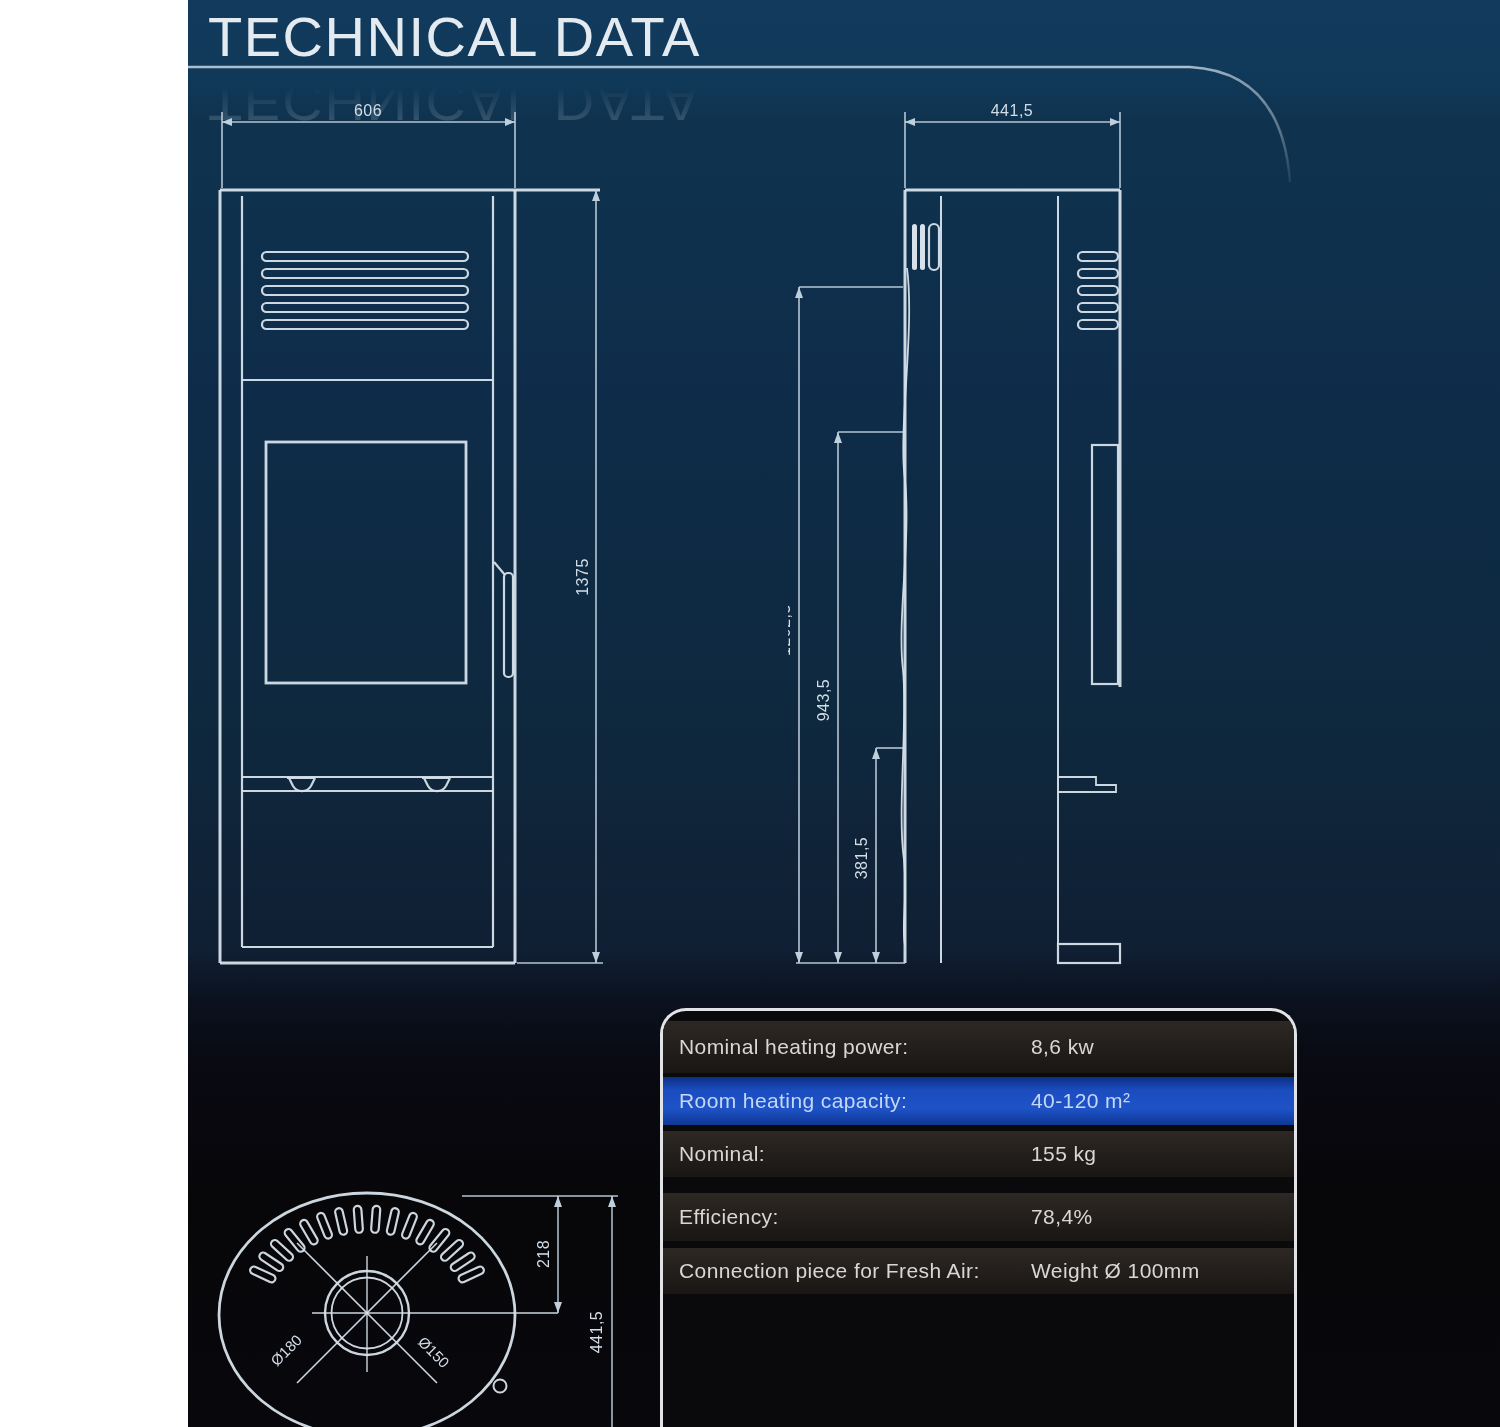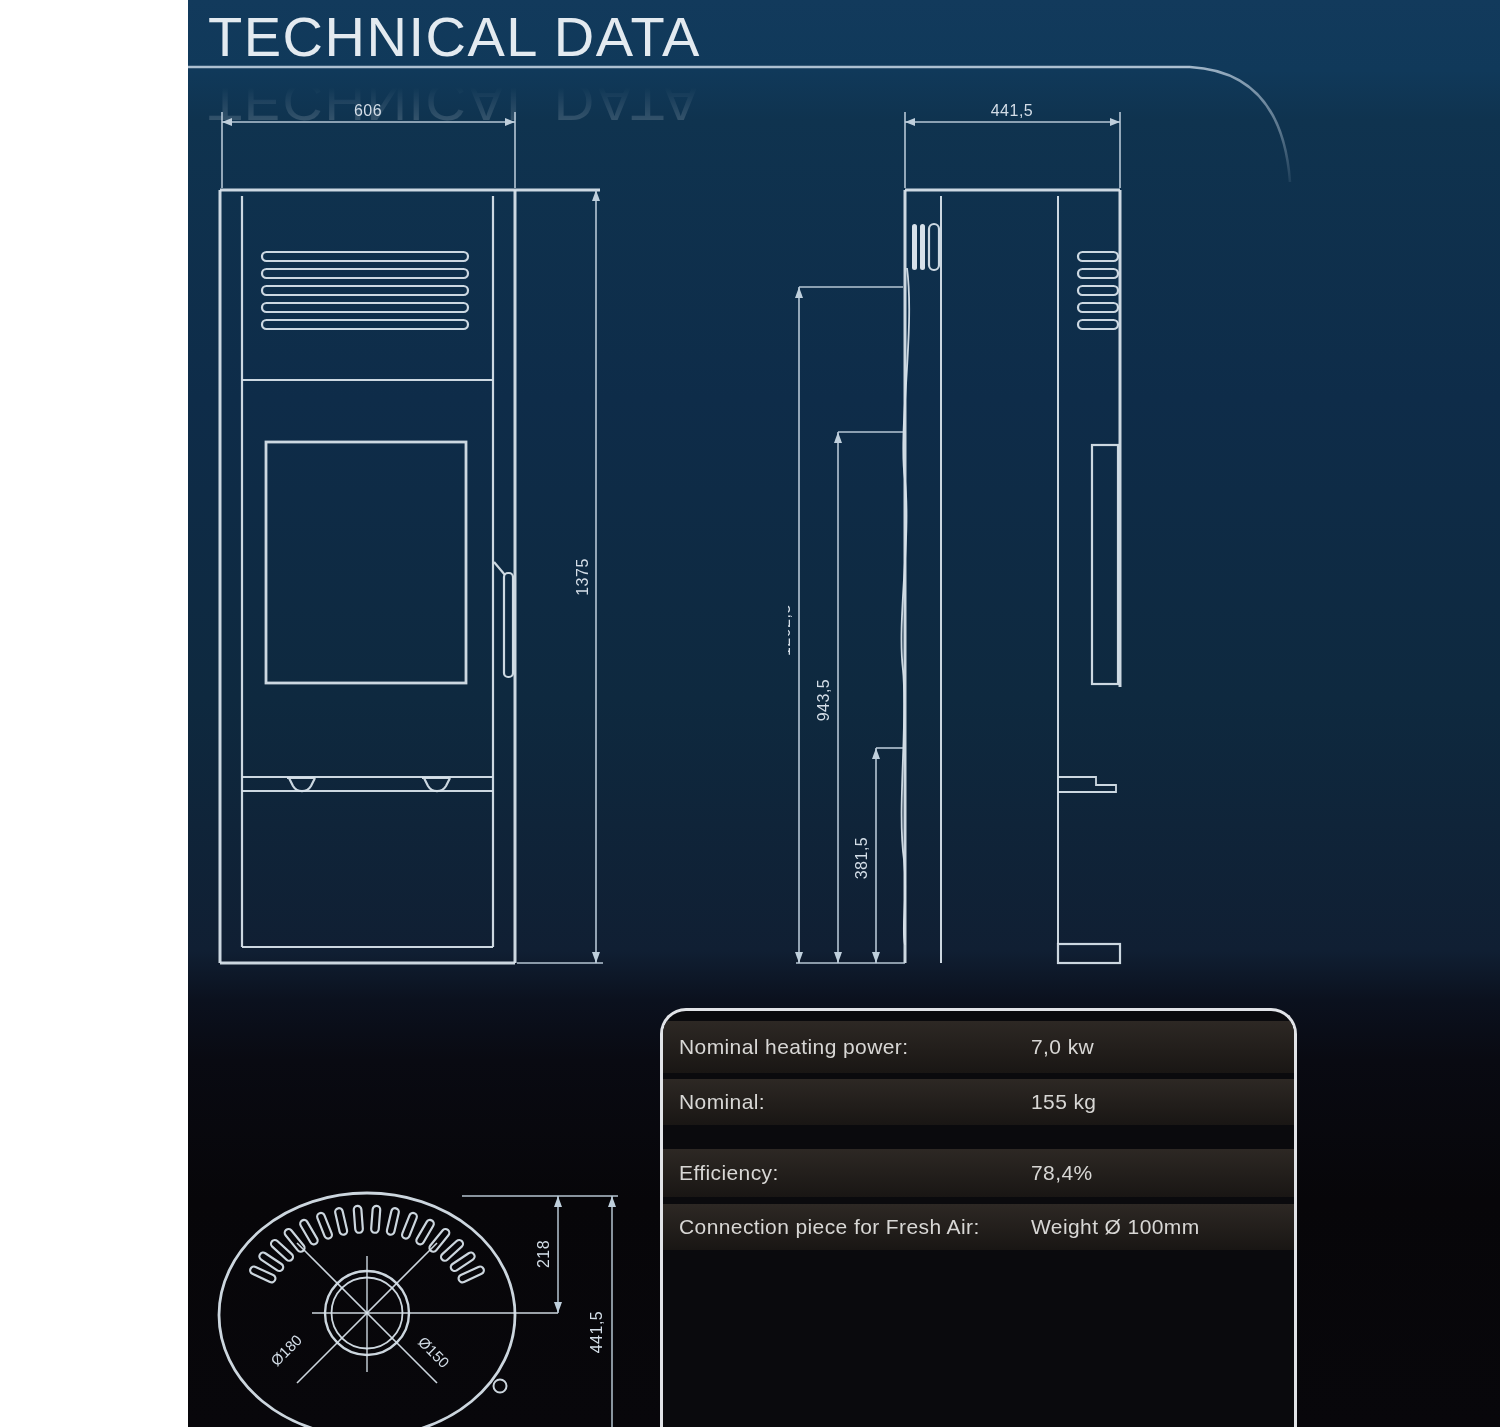--- a/index.html
+++ b/index.html
@@ -40,21 +40,21 @@
   .row .label{left:16px;}
   .row .value{left:368px;}
   .row.dark{background:linear-gradient(180deg,#2d2824 0%,#221e1b 55%,#191614 100%);}
   .row.blue{background:linear-gradient(180deg,#0c2f86 0%,#1b4dc0 28%,#1e52c6 66%,#0f3795 100%);}
   .row.dark .label,.row.dark .value{color:#d8d7d5;text-align:right;}
   .row.blue .label,.row.blue .value{color:#c3d7f7;}
   .r1{height:52px;margin-top:5px;}
   .r2{height:48px;margin-top:4px;}
   .r3{height:46px;margin-top:6px;}
   .r4{height:76px;margin-top:6px;}
-  .r5{height:48px;margin-top:24px;}
+  .r5{height:48px;margin-top:16px;}
   .r6{height:47px;margin-top:7px;}
   .r7{height:46px;margin-top:7px;}
   .row .value.two-line span{display:block;line-height:1.45;}
 </style>
 </head>
 <body>
 
 <div class="sheet">
 
   <svg class="figure" style="left:0;top:0;" width="1125" height="230" viewBox="0 0 1125 230">
@@ -216,21 +216,25 @@
     </g>
     <text class="dimtxt" transform="rotate(-90 549 1254)" x="549" y="1254" text-anchor="middle">218</text>
     <text class="dimtxt" transform="rotate(-90 602 1332)" x="602" y="1332" text-anchor="middle">441,5</text>
     <text class="diatxt" transform="rotate(-45 290 1354)" x="290" y="1354" text-anchor="middle">Ø180</text>
     <text class="diatxt" transform="rotate(45 430 1356)" x="430" y="1356" text-anchor="middle">Ø150</text>
   </svg>
 
   <div class="spec-table">
     <div class="row dark r1">
       <span class="label">Nominal heating power:</span>
-      <span class="value">7,0 kw</span>
+      <span class="value">8,6 kw</span>
+    </div>
+    <div class="row blue r2">
+      <span class="label">Room heating capacity:</span>
+      <span class="value">40-120 m²</span>
     </div>
     <div class="row dark r3">
       <span class="label">Nominal:</span>
       <span class="value">155 kg</span>
     </div>
     <div class="row dark r5">
       <span class="label">Efficiency:</span>
       <span class="value">78,4%</span>
     </div>
     <div class="row dark r7">

